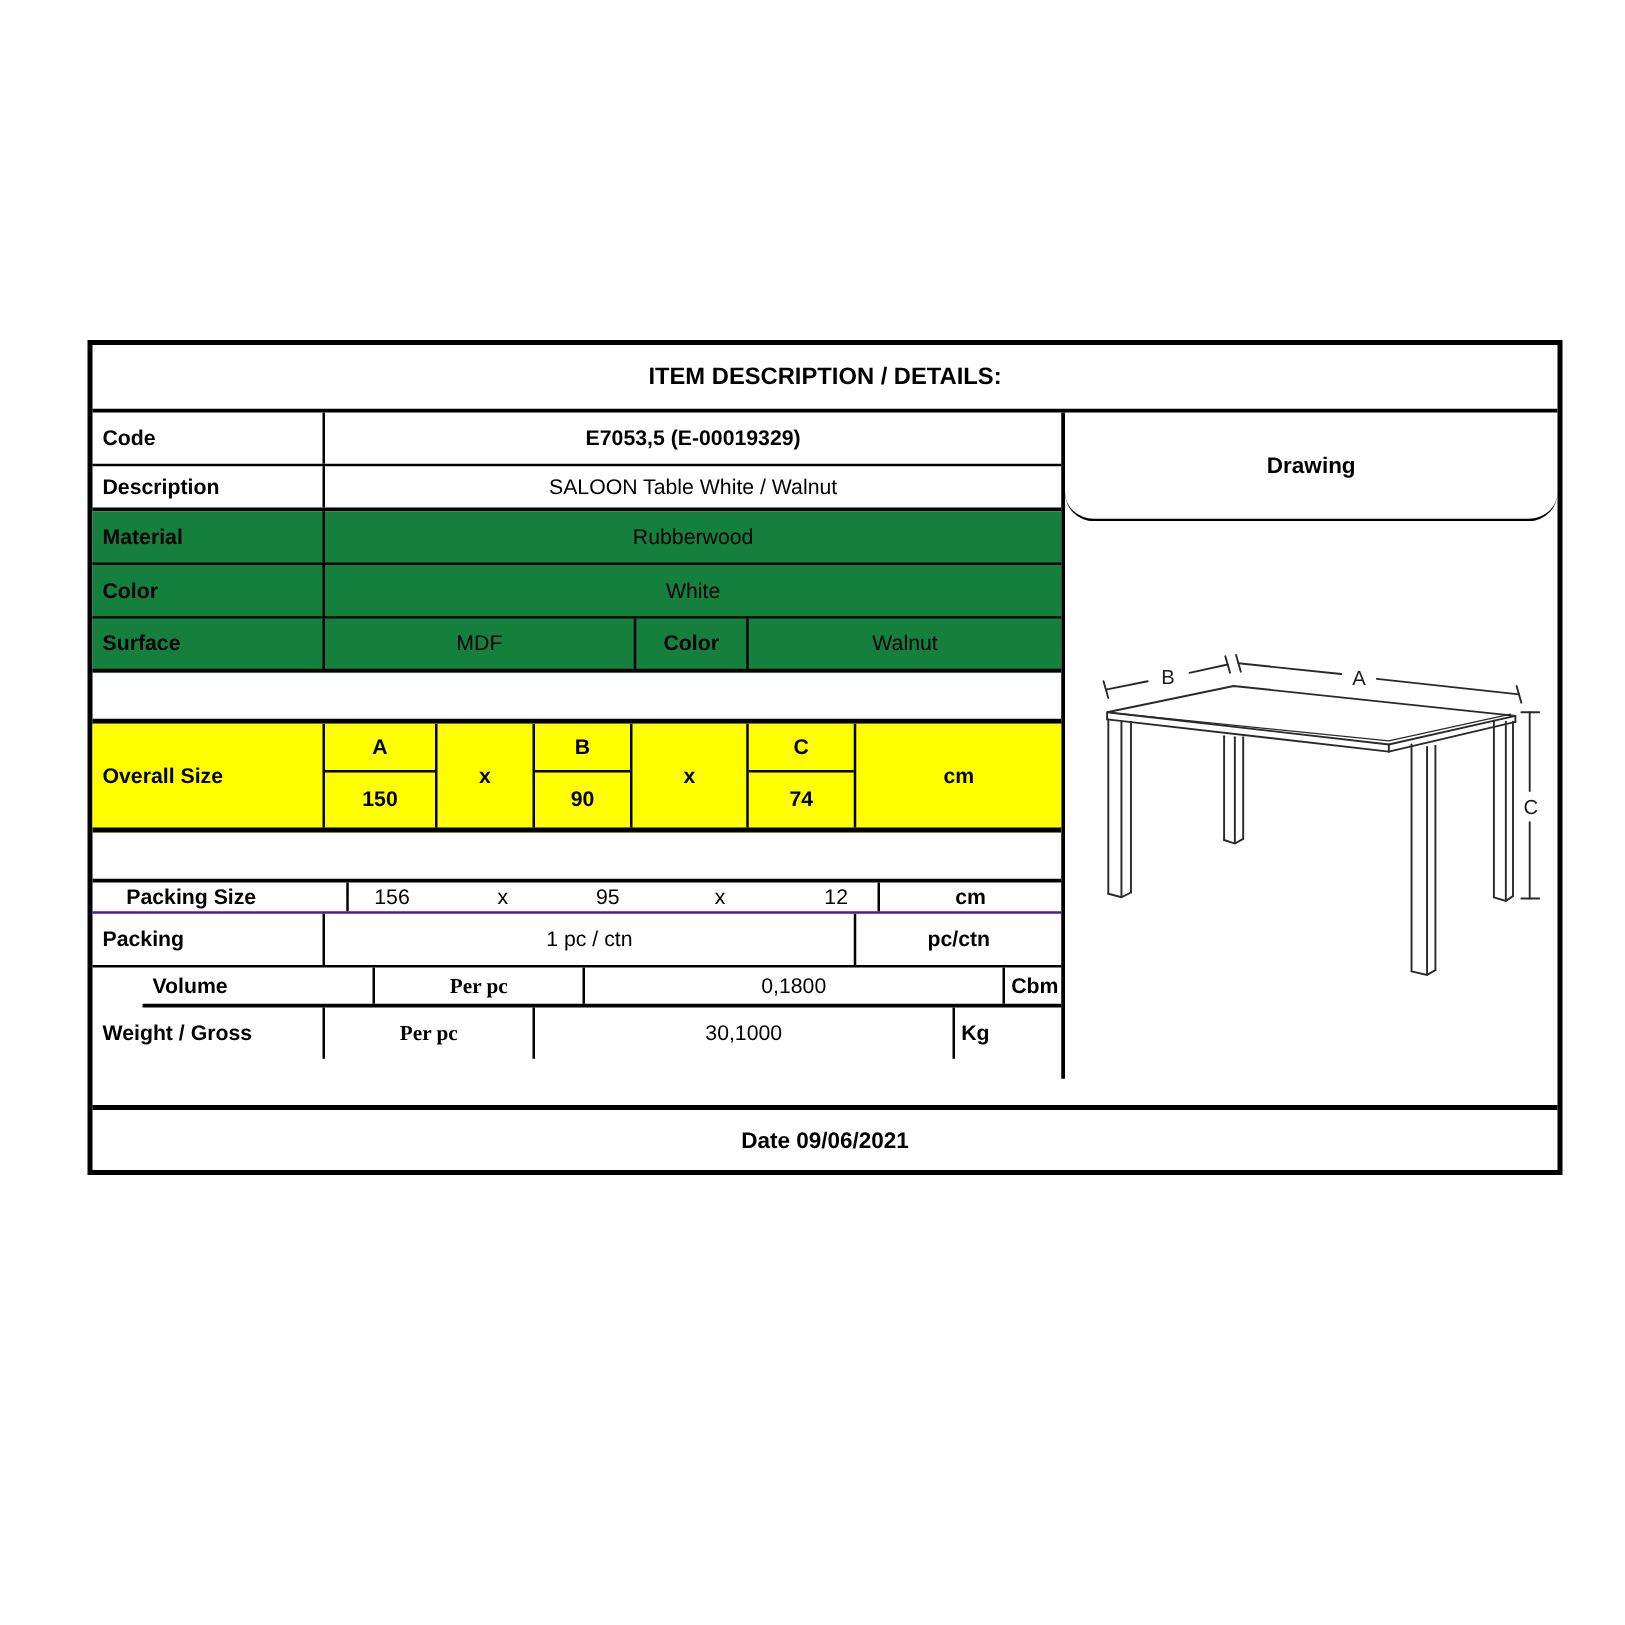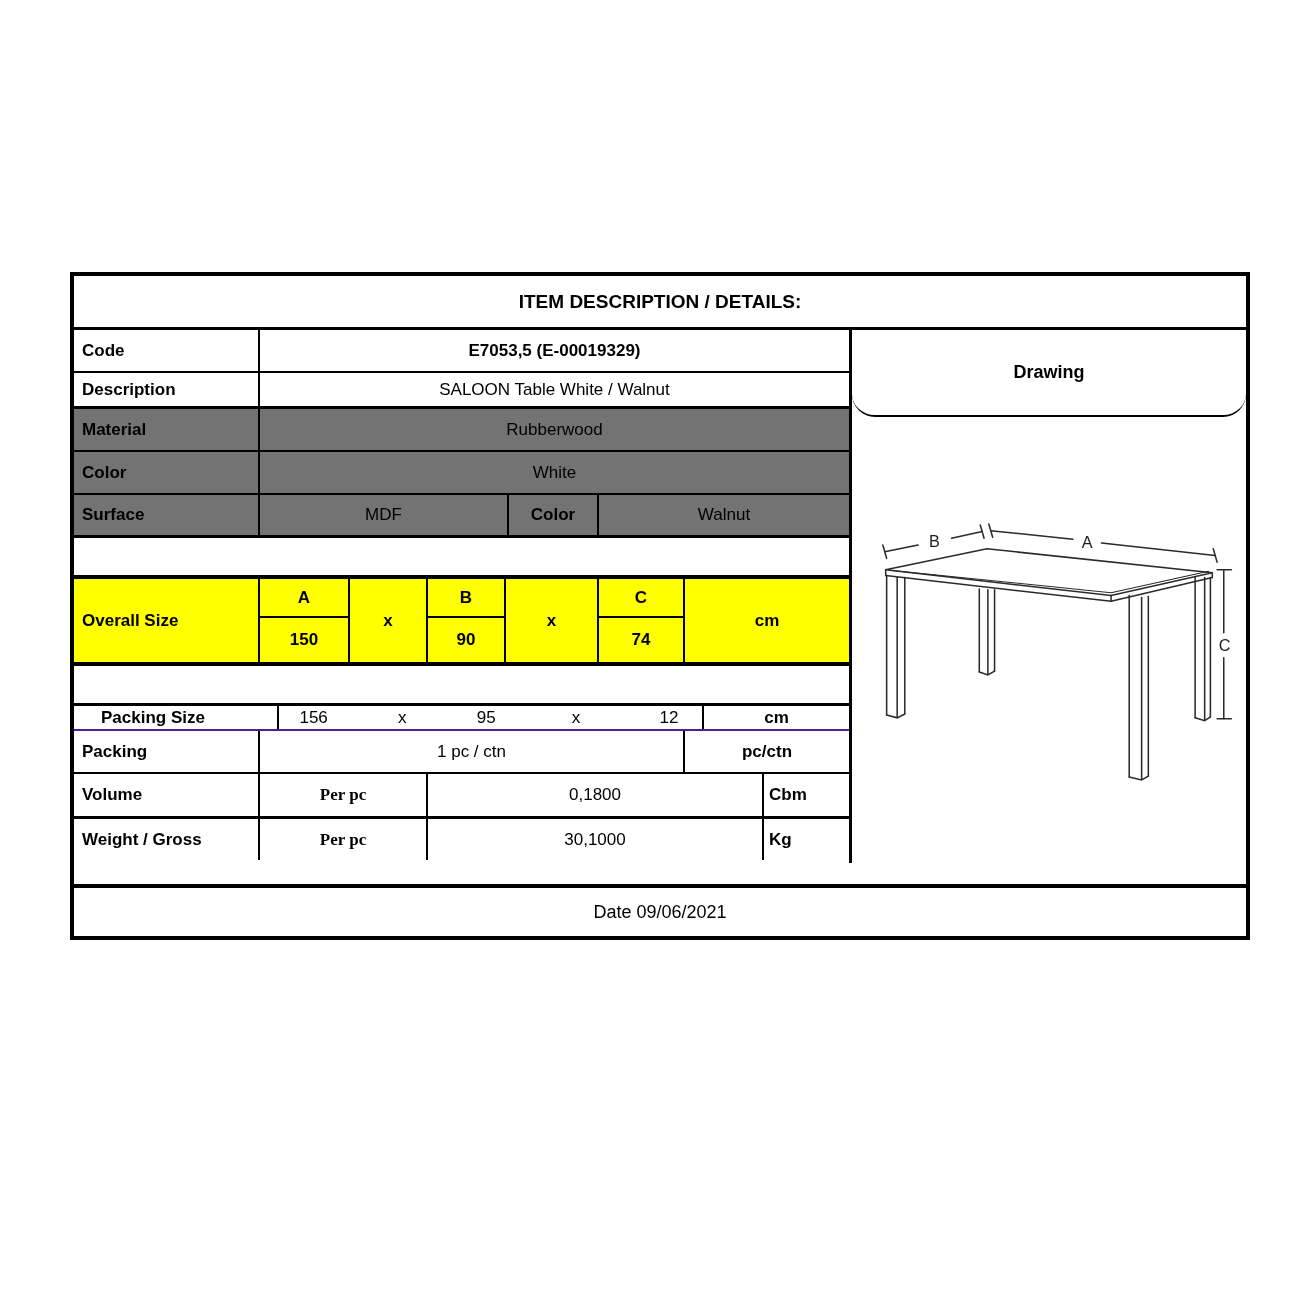--- a/index.html
+++ b/index.html
@@ -17,33 +17,33 @@
   .left-col { width:778px; border-right:3px solid #000; display:flex; flex-direction:column; }
   .right-col { flex:1; display:flex; flex-direction:column; }
 
   .r { display:flex; align-items:stretch; }
   .lbl { width:186px; border-right:2px solid #000; display:flex; align-items:center;
     padding-left:8px; font-weight:bold; font-size:17px;text-align:right; }
   .val { flex:1; display:flex; align-items:center; justify-content:center; font-size:17px; }
   .cell { display:flex; align-items:center; justify-content:center; font-size:17px; }
   .br2 { border-right:2px solid #000; }
   .bold { font-weight:bold; }
-  .grey { background:#737373; }
+  .grey { background:#15803d; }
 
   .row-code        { height:43px; border-bottom:2px solid #000; }
   .row-desc        { height:36px; border-bottom:3px solid #000; }
   .row-material    { height:43px; border-bottom:2px solid #000; }
   .row-color       { height:43px; border-bottom:2px solid #000; }
   .row-surface     { height:43px; border-bottom:3px solid #000; }
   .row-empty1      { height:41px; border-bottom:4px solid #000; }
   .row-overall     { height:87px; border-bottom:4px solid #000; background:#ffff00; }
   .row-empty2      { height:40px; border-bottom:3px solid #000; }
   .row-psize       { height:25px; border-bottom:2px solid #4c1d95;padding-left:19px; }
   .row-packing     { height:43px; border-bottom:2px solid #000; }
-  .row-volume      { height:45px; border-bottom:3px solid #000; }
+  .row-volume      { height:32px; border-bottom:3px solid #000;margin-left:40px; }
   .row-weight      { height:41px; }
 
   .w249 { width:249px; } .w90 { width:90px; } .w78 { width:78px; }
   .w93 { width:93px; } .w86 { width:86px; } .w168 { width:168px;font-family:Liberation Serif, serif; } .w336 { width:336px; }
 
   .ycol { display:flex; flex-direction:column; }
   .ycol .ytop { height:39px; border-bottom:2px solid #000; display:flex;
     align-items:center; justify-content:center; font-weight:bold; font-size:17px; }
   .ycol .ybot { flex:1; display:flex; align-items:center; justify-content:center;
     font-weight:bold; font-size:17px; }
@@ -55,21 +55,21 @@
 
   .unit-left { flex:1; display:flex; align-items:center; padding-left:5px;
     font-weight:bold; font-size:17px; }
 
   .drawing-header { height:87px; border-bottom:2px solid #000; display:flex;
     align-items:center; justify-content:center; font-weight:bold; font-size:18px;border-radius:23px; }
   .drawing-area { flex:1; position:relative; }
   .drawing-area svg { position:absolute; left:0; top:0; width:100%; height:100%; }
 
   .date-row { height:52px; border-top:4px solid #000; display:flex;
-    align-items:center; justify-content:center; font-weight:normal; font-size:18px;margin-top:21px; }
+    align-items:center; justify-content:center; font-weight:bold; font-size:18px;margin-top:21px; }
 
   svg text { font-family:"Liberation Sans", sans-serif; font-size:17px; fill:#1c1c1c; }
 </style>
 </head>
 <body>
 
 <div class="sheet">
   <div class="spec-table">
 
     <div class="title-row">ITEM DESCRIPTION / DETAILS:</div>

